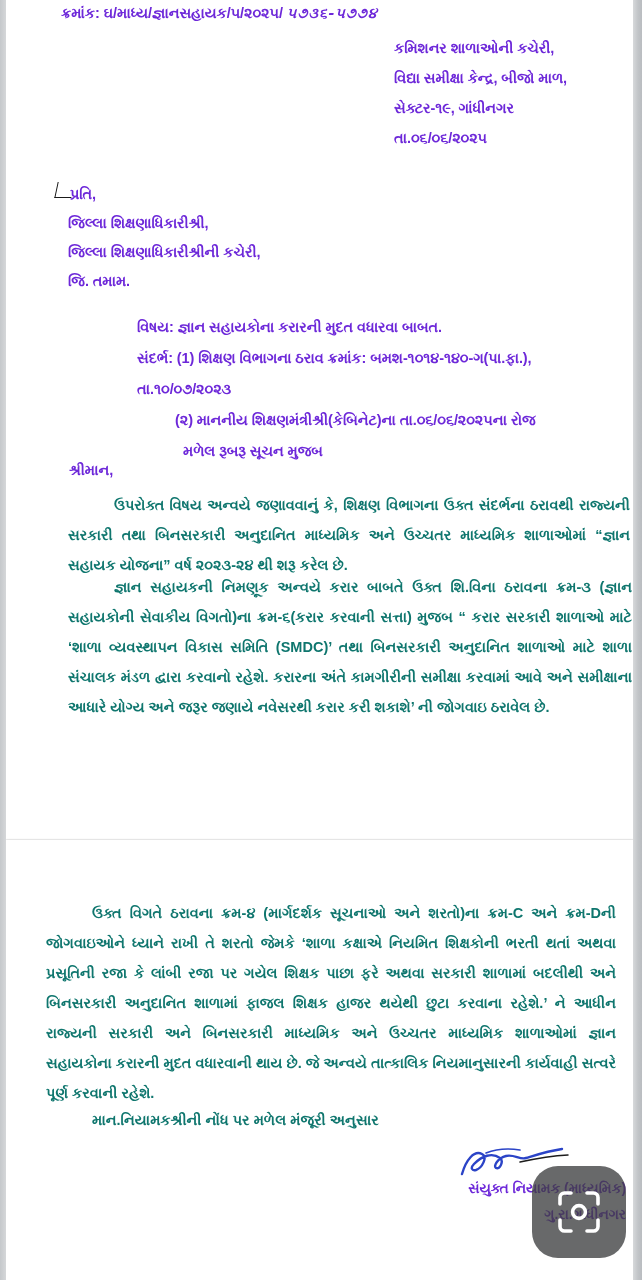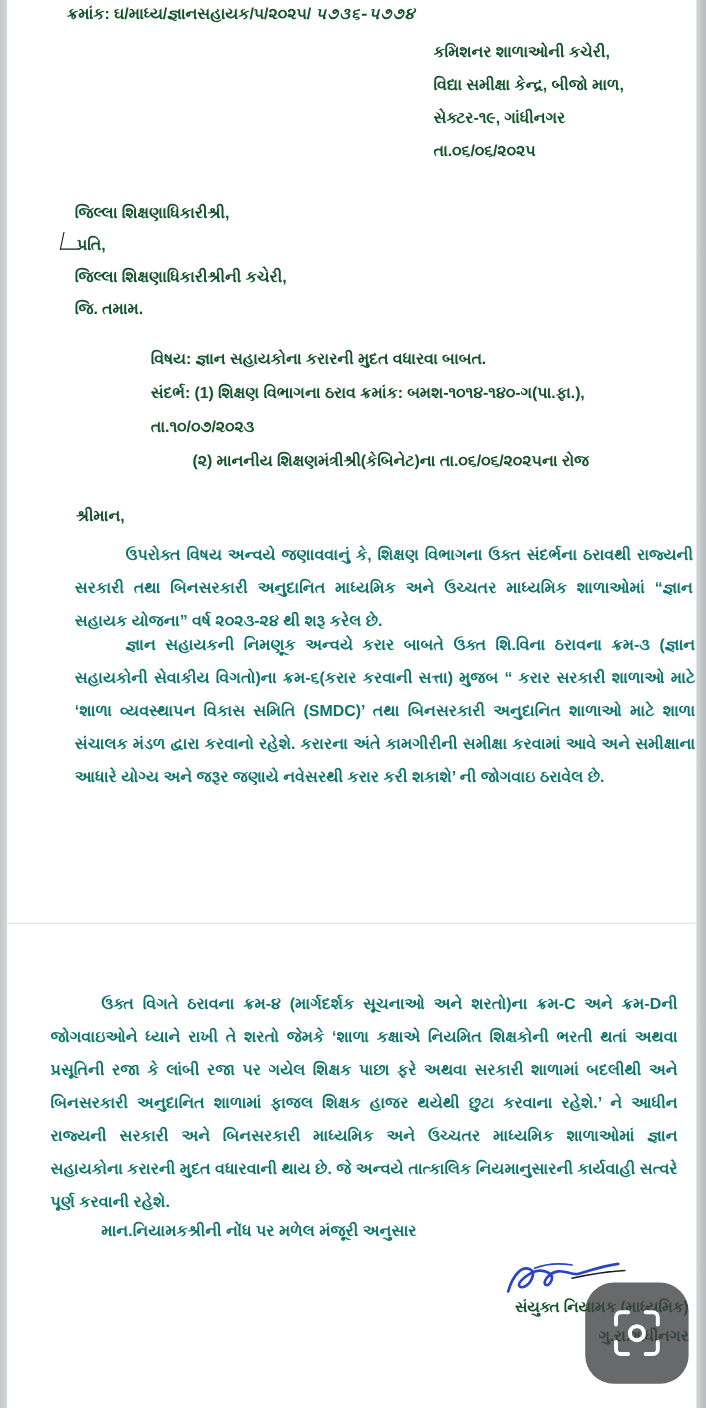--- a/index.html
+++ b/index.html
@@ -43,21 +43,21 @@
     margin-left: 6px;
   }
   .page-inner {
     position: absolute;
     inset: 0;
   }
 
   
   .doc-text {
     font-family: "Liberation Sans", "DejaVu Sans", sans-serif;
-    color: #14532d;
+    color: #6d28d9;
     font-weight: 600;
     letter-spacing: -0.1px;
   }
 
   .abs { position: absolute; }
 
   
   #ref-line {
     left: 55px;
     top: 3px;
@@ -230,40 +230,41 @@
       </div>
 
       <div class="abs doc-text" id="address-block">
         <div>કમિશનર શાળાઓની કચેરી,</div>
         <div>વિદ્યા સમીક્ષા કેન્દ્ર, બીજો માળ,</div>
         <div>સેક્ટર-૧૯, ગાંધીનગર</div>
         <div>તા.૦૬/૦૬/૨૦૨૫</div>
       </div>
 
       <div class="abs doc-text" id="recipient-block">
-        <div>જિલ્લા શિક્ષણાધિકારીશ્રી,</div>
         <div id="recipient-prati">
           <span class="underline-hook"></span>
           <span>પ્રતિ,</span>
         </div>
+        <div>જિલ્લા શિક્ષણાધિકારીશ્રી,</div>
         <div>જિલ્લા શિક્ષણાધિકારીશ્રીની કચેરી,</div>
         <div>જિ. તમામ.</div>
       </div>
 
       <div class="abs doc-text" id="subject-block">
         <div>
           <span>વિષય:</span>
           <span>જ્ઞાન સહાયકોના કરારની મુદત વધારવા બાબત.</span>
         </div>
         <div class="ref-indent">
           <span>સંદર્ભ:</span>
           <span>(1) શિક્ષણ વિભાગના ઠરાવ ક્રમાંક: બમશ-૧૦૧૪-૧૪૦-ગ(પા.ફા.),</span>
         </div>
         <div>તા.૧૦/૦૭/૨૦૨૩</div>
         <div class="ref-indent-2">(૨) માનનીય શિક્ષણમંત્રીશ્રી(કેબિનેટ)ના તા.૦૬/૦૬/૨૦૨૫ના રોજ</div>
+        <div class="ref-indent-3">મળેલ રૂબરૂ સૂચન મુજબ</div>
       </div>
 
       <div class="abs doc-text" id="salutation">શ્રીમાન,</div>
 
       <div class="abs body-para" id="para-1">ઉપરોક્ત વિષય અન્વયે જણાવવાનું કે, શિક્ષણ વિભાગના ઉક્ત સંદર્ભના ઠરાવથી રાજ્યની સરકારી તથા બિનસરકારી અનુદાનિત માધ્યમિક અને ઉચ્ચતર માધ્યમિક શાળાઓમાં “જ્ઞાન સહાયક યોજના” વર્ષ ૨૦૨૩-૨૪ થી શરૂ કરેલ છે.</div>
 
       <div class="abs body-para" id="para-2">જ્ઞાન સહાયકની નિમણૂક અન્વયે કરાર બાબતે ઉક્ત શિ.વિના ઠરાવના ક્રમ-૩ (જ્ઞાન સહાયકોની સેવાકીય વિગતો)ના ક્રમ-૬(કરાર કરવાની સત્તા) મુજબ “ કરાર સરકારી શાળાઓ માટે ‘શાળા વ્યવસ્થાપન વિકાસ સમિતિ (SMDC)’ તથા બિનસરકારી અનુદાનિત શાળાઓ માટે શાળા સંચાલક મંડળ દ્વારા કરવાનો રહેશે. કરારના અંતે કામગીરીની સમીક્ષા કરવામાં આવે અને સમીક્ષાના આધારે યોગ્ય અને જરૂર જણાયે નવેસરથી કરાર કરી શકાશે’ ની જોગવાઇ ઠરાવેલ છે.</div>
 
     </div>
   </div>

